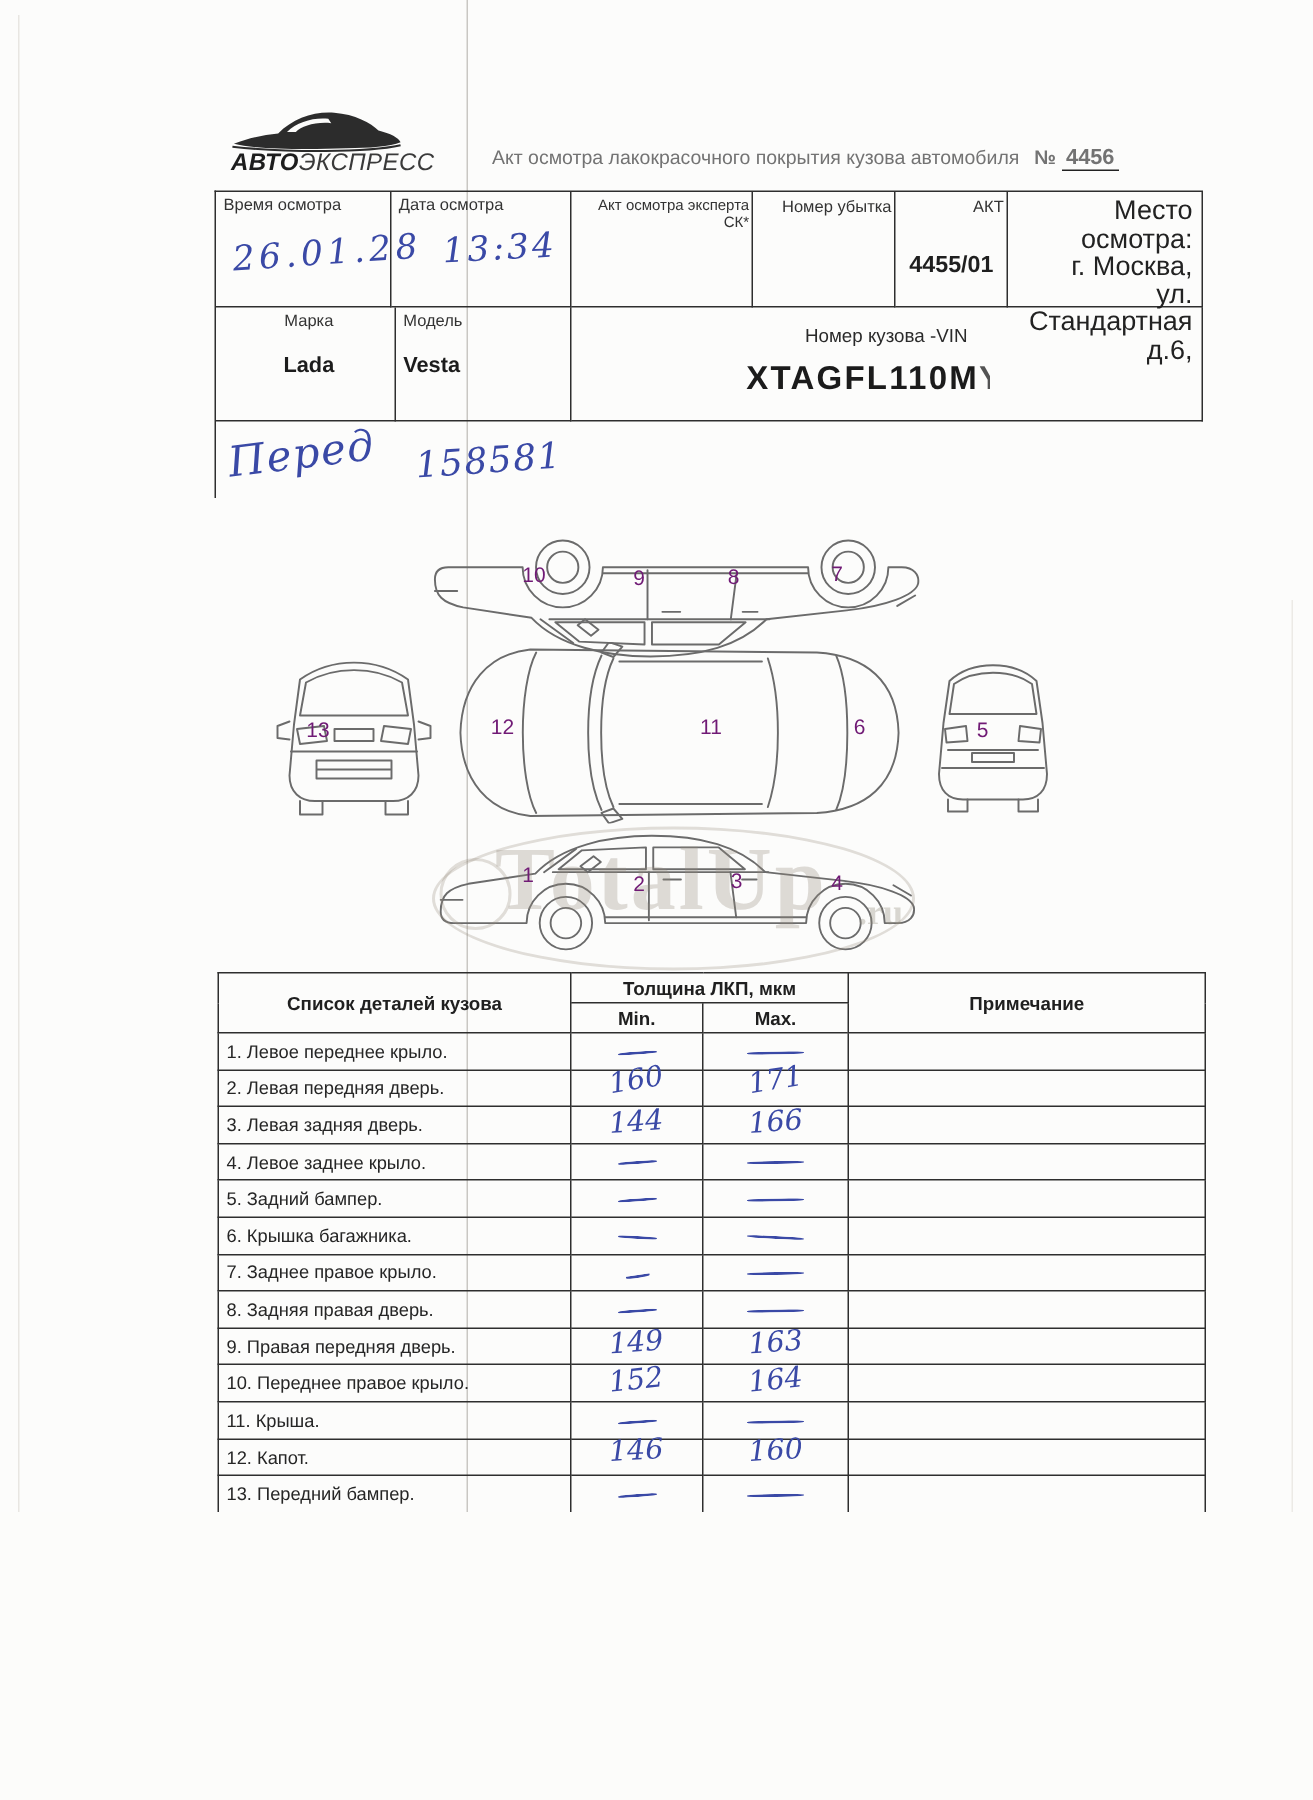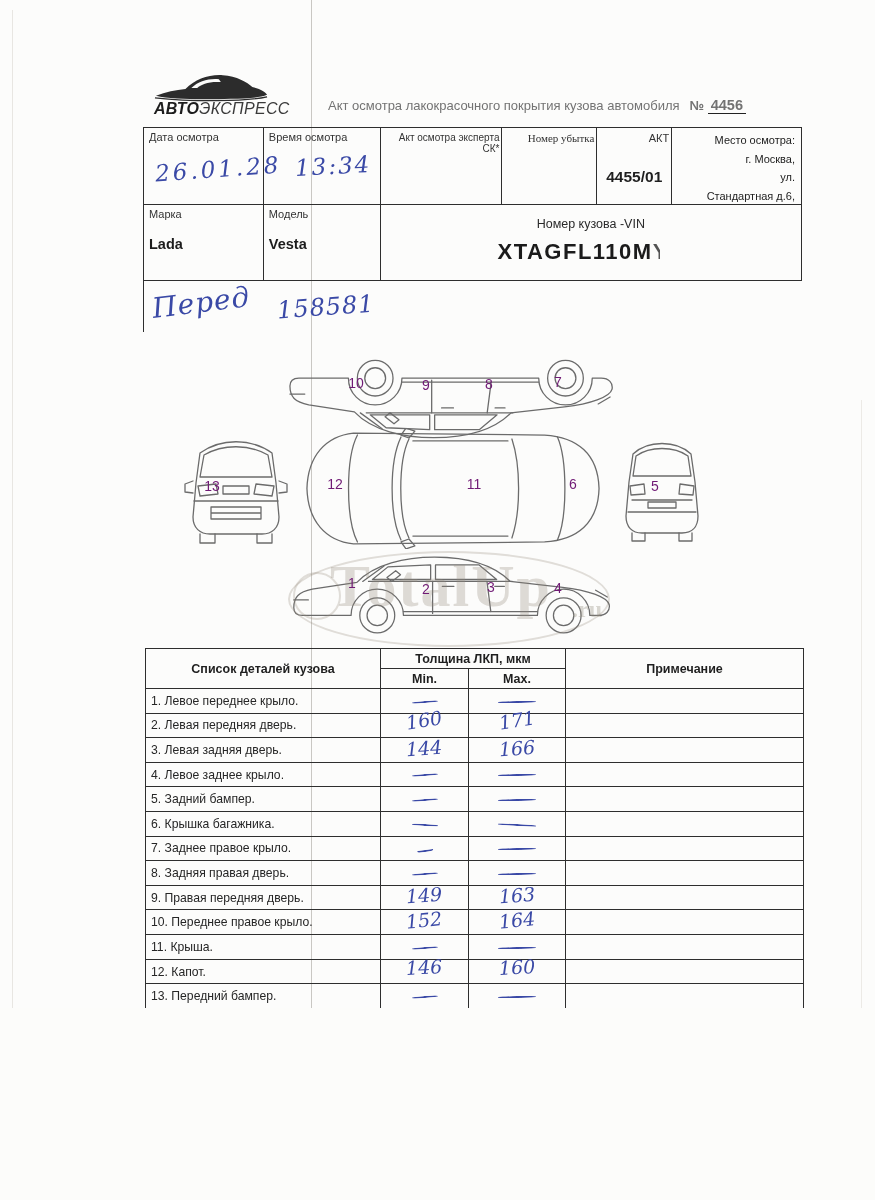--- a/index.html
+++ b/index.html
@@ -25,21 +25,21 @@
   
   .htable{position:absolute;left:143px;top:127px;width:659px;height:205px;
           border-top:1.7px solid #2e2e2e;border-left:1.7px solid #2e2e2e;box-sizing:border-box;}
   .hrow{display:flex;box-sizing:border-box;}
   .hcell{box-sizing:border-box;border-right:1.7px solid #2e2e2e;border-bottom:1.7px solid #2e2e2e;
          position:relative;overflow:visible;}
   .cl{font-size:11px;color:#333;padding:3px 0 0 5px;}
   .cl-c{text-align:right;padding:4px 2px 0 2px;}
   .cl-sm{font-size:10px;}
   .act-num{font-size:15.5px;font-weight:bold;text-align:center;margin-top:24px;color:#1f1f1f;}
-  .place{padding:3px 6px 0 2px;text-align:right;font-size:11px;line-height:18.5px;color:#222;}
+  .place{padding:3px 6px 0 2px;text-align:right;font-size:18px;line-height:18.5px;color:#222;}
   .bigval{font-weight:bold;font-size:14.5px;color:#1c1c1c;margin:16px 0 0 5px;}
   .vin-label{text-align:center;font-size:12.5px;margin-top:12px;color:#2a2a2a;}
   .vin{position:absolute;left:0;right:24px;top:34px;text-align:center;font-size:22px;font-weight:bold;
        letter-spacing:1.5px;color:#1b1b1b;white-space:nowrap;}
   .vin-cut{display:inline-block;width:.34em;overflow:hidden;opacity:.75;vertical-align:bottom;}
 
   
   .hw{position:absolute;font-family:"DejaVu Serif",serif;font-style:italic;color:#3a49a6;white-space:nowrap;z-index:5;}
   .hw-date{left:155px;top:156px;font-size:23px;letter-spacing:3px;transform:rotate(-4deg);}
   .hw-time{left:295px;top:153px;font-size:23px;letter-spacing:2px;transform:rotate(-3deg);}
@@ -96,47 +96,47 @@
     </svg>
     <div class="logo-text"><span class="b">АВТО</span><span class="l">ЭКСПРЕСС</span></div>
   </div>
 
   <div class="doc-title">
     <span>Акт осмотра лакокрасочного покрытия кузова автомобиля</span><span class="nsign">№</span> <span class="dnum">4456</span>
   </div>
 
   <div class="htable">
     <div class="hrow" style="height:77px;">
+      <div class="hcell" style="width:117px;">
+          <div class="cl">Время осмотра</div>
+        </div>
       <div class="hcell" style="width:120px;">
           <div class="cl">Дата осмотра</div>
         </div>
-      <div class="hcell" style="width:117px;">
-          <div class="cl">Время осмотра</div>
-        </div>
       <div class="hcell" style="width:122px;">
           <div class="cl cl-c cl-sm">Акт осмотра эксперта СК*</div>
         </div>
-      <div class="hcell" style="width:95px;font-family:Liberation Serif, serif;">
+      <div class="hcell" style="width:95px;">
           <div class="cl cl-c">Номер убытка</div>
         </div>
       <div class="hcell" style="width:75px;">
         <div class="cl cl-c">АКТ</div>
         <div class="act-num">4455/01</div>
       </div>
       <div class="hcell" style="width:130px;">
         <div class="place">
           <div>Место осмотра:</div>
           <div>г. Москва,</div>
           <div>ул.</div>
           <div>Стандартная д.6,</div>
         </div>
       </div>
     </div>
     <div class="hrow" style="height:76px;">
-      <div class="hcell" style="width:120px;">
+      <div class="hcell" style="width:120px;text-align:center;">
         <div class="cl">Марка</div>
         <div class="bigval">Lada</div>
       </div>
       <div class="hcell" style="width:117px;">
         <div class="cl">Модель</div>
         <div class="bigval">Vesta</div>
       </div>
       <div class="hcell" style="width:422px;">
         <div class="vin-label">Номер кузова -VIN</div>
         <div class="vin"><span>XTAGFL110M</span><span class="vin-cut">Y</span></div>

